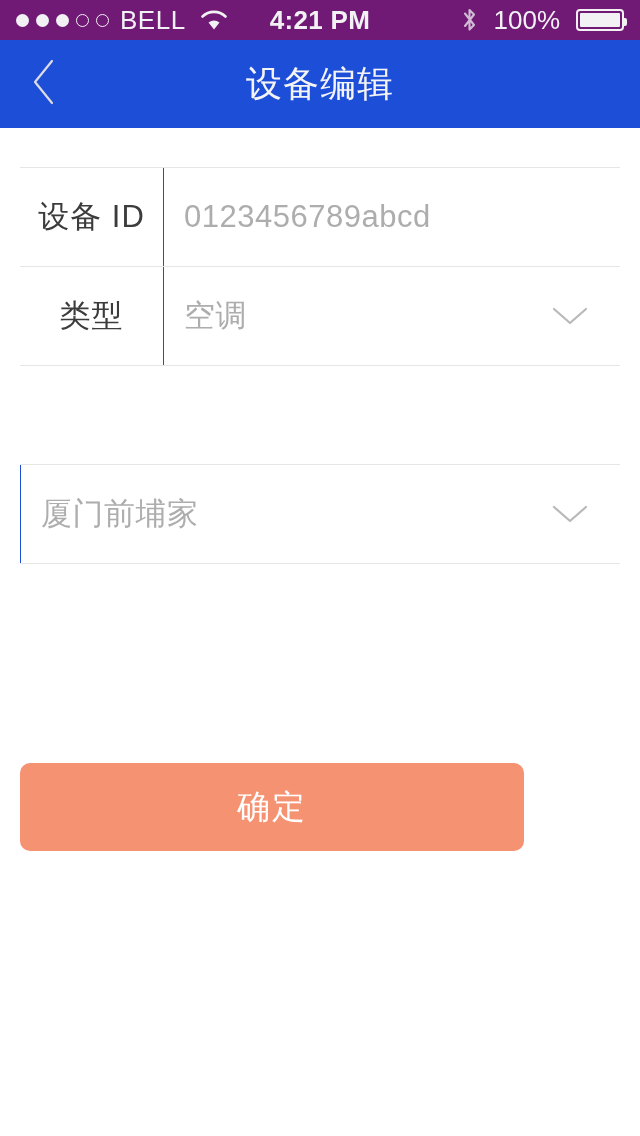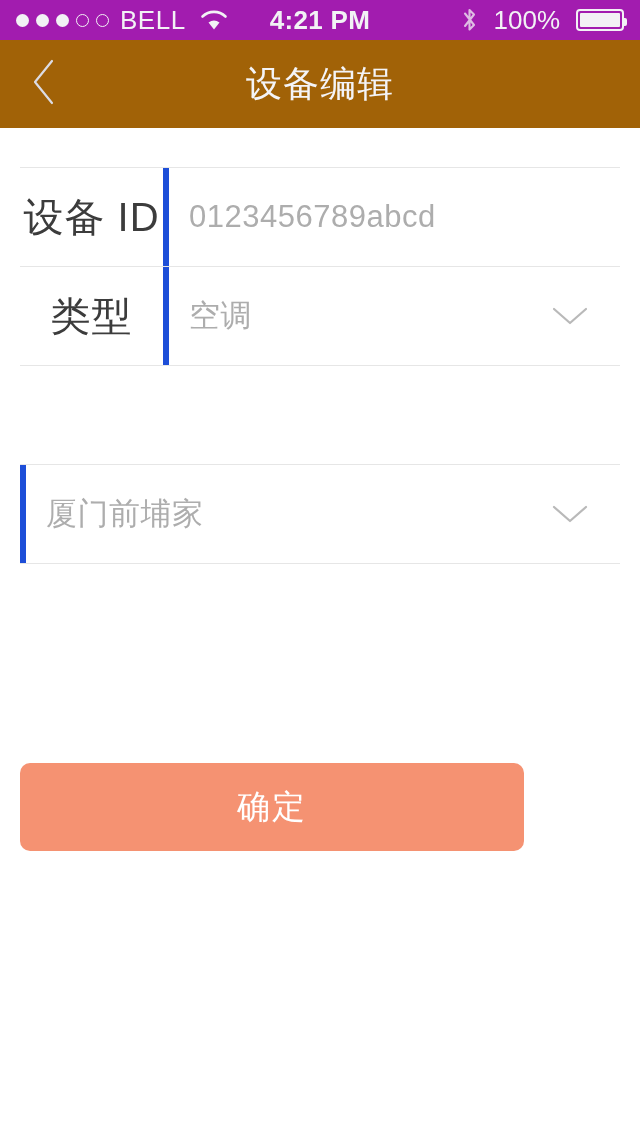--- a/index.html
+++ b/index.html
@@ -14,21 +14,21 @@
     overflow: hidden;
     position: relative;
   }
 
   
   .status-bar {
     position: absolute;
     left: 0; top: 0;
     width: 640px;
     height: 40px;
-    background: #a21caf;
+    background: #701a75;
     color: #f2f2f5;
     display: flex;
     align-items: center;
     box-sizing: border-box;
     padding: 0 16px;
   }
   .status-left {
     display: flex;
     align-items: center;
     flex: 1 1 0;
@@ -98,21 +98,21 @@
     border-radius: 1px;
     width: 40px;
   }
 
   
   .nav-bar {
     position: absolute;
     left: 0; top: 40px;
     width: 640px;
     height: 88px;
-    background: #a16207;
+    background: #1d4ed8;
     display: flex;
     align-items: center;
     justify-content: center;
   }
   .nav-back {
     position: absolute;
     left: 8px;
     top: 0;
     width: 72px;
     height: 88px;
@@ -143,30 +143,30 @@
     align-items: stretch;
     border-bottom: 1px solid #e6e6e6;
     box-sizing: border-box;
   }
   .row-label {
     width: 143px;
     flex: 0 0 143px;
     display: flex;
     align-items: center;
     justify-content: center;
-    font-size: 40px;
+    font-size: 31px;
     color: #3c3c3c;
     letter-spacing: 1px;
     box-sizing: border-box;
   }
   .row-field {
     flex: 1 1 auto;
     display: flex;
     align-items: center;
-    border-left: 6px solid #1d4ed8;
+    border-left: 1px solid #1d4ed8;
     padding-left: 20px;
     padding-right: 18px;
     box-sizing: border-box;
     position: relative;
   }
   .row-value {
     font-size: 31px;
     color: #adadad;
     letter-spacing: 0.5px;
     flex: 1 1 auto;

